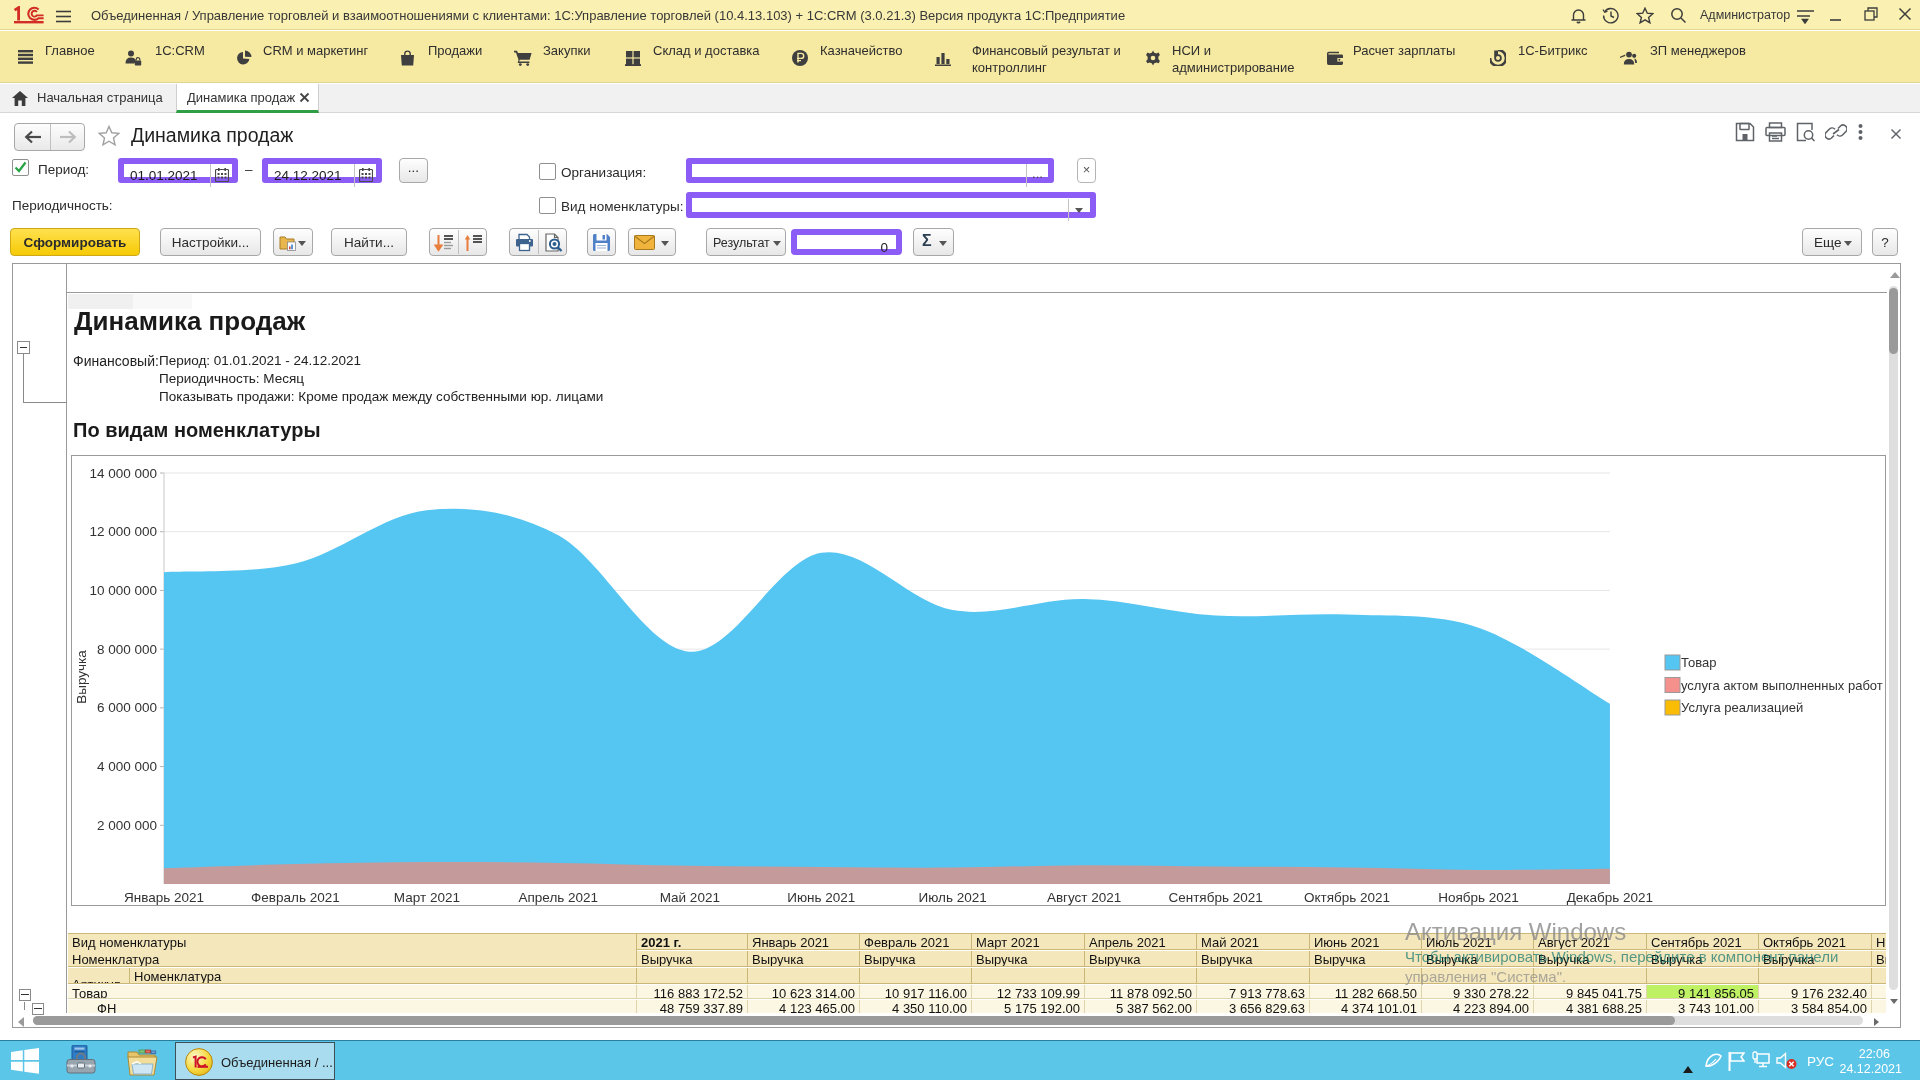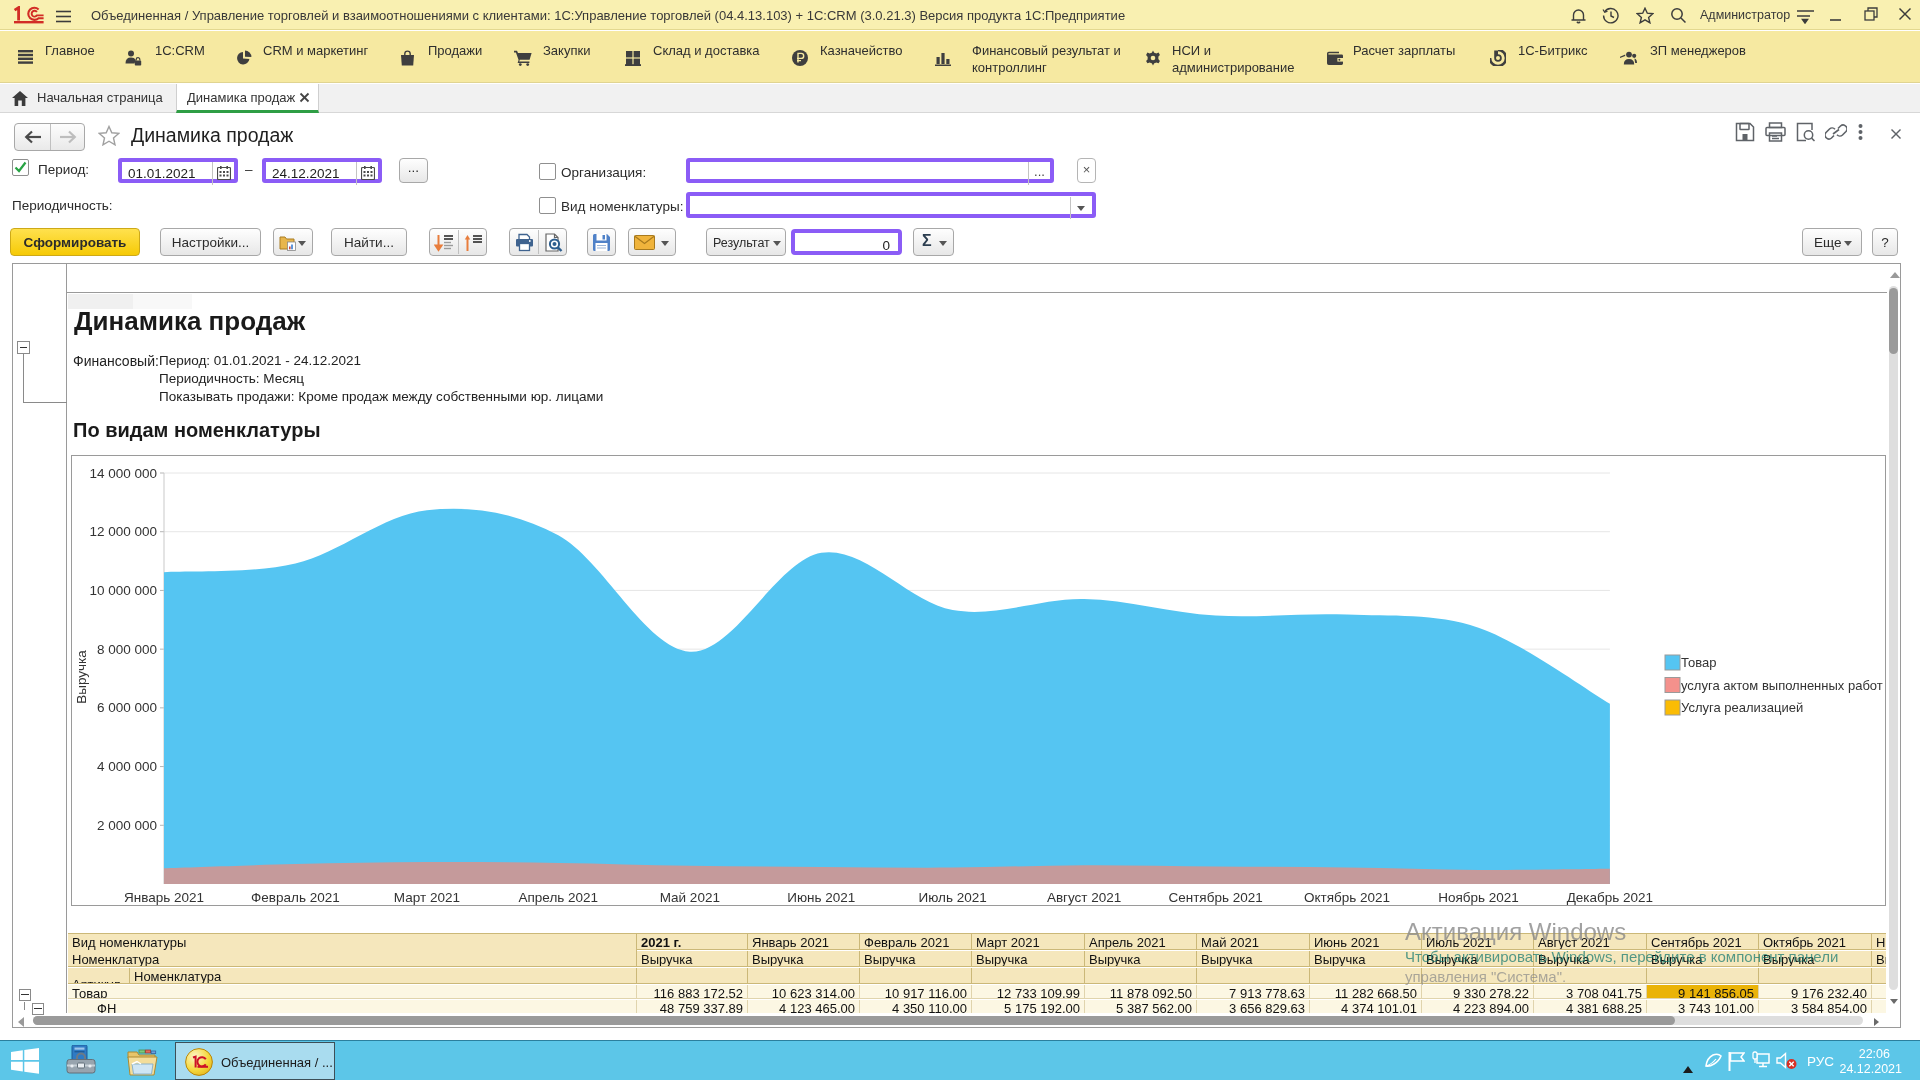--- a/index.html
+++ b/index.html
@@ -36,21 +36,21 @@
   .backfwd { position:absolute; left:14px; top:10px; width:71px; height:28px; border:1px solid #a8a8a8; border-radius:4px; background:linear-gradient(#fdfdfd,#e9e9e9); }
   .backfwd .sep { position:absolute; left:35px; top:0; width:1px; height:26px; background:#c0c0c0; }
   .nav-star { position:absolute; left:98px; top:12px; }
   .nav-title { position:absolute; left:131px; top:11px; font-size:19.5px; color:#1f1f1f; }
   .nav-ico { position:absolute; top:9px; width:22px; height:22px; }
 
   
   .filters { position:absolute; left:0; top:157px; width:1920px; height:68px; background:#fff; }
   .flabel { position:absolute; font-size:13.5px; color:#2b2b2b; white-space:nowrap; }
   .chk { position:absolute; width:17px; height:17px; border:1px solid #8f8f8f; border-radius:2px; background:#fff; }
-  .inputbox { position:absolute; border:4px solid #8b5cf6; border-radius:3px; background:#fff; height:25px; }
+  .inputbox { position:absolute; border:6px solid #8b5cf6; border-radius:3px; background:#fff; height:25px; }
   .inputbox .val { position:absolute; left:6px; top:4px; font-size:13.5px; color:#1c1c1c; }
   .calbtn { position:absolute; right:0; top:0; width:22px; height:23px; border-left:1px solid #c3c3c3; }
   .btn { position:absolute; border:1px solid #a8a8a8; border-radius:4px; background:linear-gradient(#fefefe,#e7e7e7); font-size:13.5px; color:#2b2b2b; text-align:center; }
   .combo-focus { position:absolute; border:2px solid #ecae33; border-radius:2px; background:#fff; }
   .sel-val { position:absolute; left:4px; top:3px; font-size:13.5px; background:#4a63c8; color:#fff; padding:0 1px; }
 
   
   .toolbar { position:absolute; left:0; top:225px; width:1920px; height:37px; background:#fff; }
   .tbtn { position:absolute; top:3px; height:28px; border:1px solid #a8a8a8; border-radius:4px; background:linear-gradient(#fefefe,#e7e7e7); font-size:13.5px; color:#2b2b2b; }
   .tbtn .lbl { position:absolute; width:100%; text-align:center; top:6px; }
@@ -86,21 +86,21 @@
     </div>
     <div class="abs" style="left:56px;top:9px;">
       <svg width="15" height="13" viewBox="0 0 15 13">
           <g stroke="#3c3c3c" stroke-width="1.6">
             <line x1="0" y1="1.5" x2="15" y2="1.5"></line>
             <line x1="0" y1="6.5" x2="15" y2="6.5"></line>
             <line x1="0" y1="11.5" x2="15" y2="11.5"></line>
           </g>
         </svg>
     </div>
-    <div class="tb-title">Объединенная / Управление торговлей и взаимоотношениями с клиентами: 1С:Управление торговлей (04.4.13.103) + 1С:CRM (3.0.21.3) Версия продукта 1С:Предприятие</div>
+    <div class="tb-title">Объединенная / Управление торговлей и взаимоотношениями с клиентами: 1С:Управление торговлей (10.4.13.103) + 1С:CRM (3.0.21.3) Версия продукта 1С:Предприятие</div>
     <div class="tb-ico" style="left:1570px;">
       <svg width="17" height="17" viewBox="0 0 17 17" fill="none" stroke="#3c3c3c" stroke-width="1.4">
           <path d="M3.5 13 V8 a5 5 0 0 1 10 0 V13 M1.5 13 H15.5"></path>
           <path d="M7 14.8 a1.6 1.6 0 0 0 3 0" fill="#3c3c3c"></path>
         </svg>
     </div>
     <div class="tb-ico" style="left:1602px;">
       <svg width="18" height="17" viewBox="0 0 18 17" fill="none" stroke="#3c3c3c" stroke-width="1.4">
           <path d="M2.6 5 A7.2 7.2 0 1 1 1.6 8.5"></path>
           <path d="M1 2.5 L2.7 5.3 L5.5 4.2" stroke-width="1.2"></path>
@@ -641,22 +641,22 @@
         <div class="abs" style="left: 0px; top: 51px; width: 1940px; height: 15px;">
           <div class="abs" style="left: 0px; top: 0px; width: 569px; height: 14px; background: rgb(252, 247, 227); border-right: 1px solid rgb(224, 212, 173); border-bottom: 1px solid rgb(224, 212, 173); padding: 1px 4px 0px; white-space: nowrap; overflow: hidden;">Товар</div>
           <div class="abs" style="left: 569px; top: 0px; width: 111px; height: 14px; background: rgb(252, 247, 227); border-right: 1px solid rgb(224, 212, 173); border-bottom: 1px solid rgb(224, 212, 173); padding: 1px 4px 0px; white-space: nowrap; overflow: hidden; text-align: right;">116 883 172,52</div>
           <div class="abs" style="left: 680px; top: 0px; width: 112px; height: 14px; background: rgb(252, 247, 227); border-right: 1px solid rgb(224, 212, 173); border-bottom: 1px solid rgb(224, 212, 173); padding: 1px 4px 0px; white-space: nowrap; overflow: hidden; text-align: right;">10 623 314,00</div>
           <div class="abs" style="left: 792px; top: 0px; width: 112px; height: 14px; background: rgb(252, 247, 227); border-right: 1px solid rgb(224, 212, 173); border-bottom: 1px solid rgb(224, 212, 173); padding: 1px 4px 0px; white-space: nowrap; overflow: hidden; text-align: right;">10 917 116,00</div>
           <div class="abs" style="left: 904px; top: 0px; width: 113px; height: 14px; background: rgb(252, 247, 227); border-right: 1px solid rgb(224, 212, 173); border-bottom: 1px solid rgb(224, 212, 173); padding: 1px 4px 0px; white-space: nowrap; overflow: hidden; text-align: right;">12 733 109,99</div>
           <div class="abs" style="left: 1017px; top: 0px; width: 112px; height: 14px; background: rgb(252, 247, 227); border-right: 1px solid rgb(224, 212, 173); border-bottom: 1px solid rgb(224, 212, 173); padding: 1px 4px 0px; white-space: nowrap; overflow: hidden; text-align: right;">11 878 092,50</div>
           <div class="abs" style="left: 1129px; top: 0px; width: 113px; height: 14px; background: rgb(252, 247, 227); border-right: 1px solid rgb(224, 212, 173); border-bottom: 1px solid rgb(224, 212, 173); padding: 1px 4px 0px; white-space: nowrap; overflow: hidden; text-align: right;">7 913 778,63</div>
           <div class="abs" style="left: 1242px; top: 0px; width: 112px; height: 14px; background: rgb(252, 247, 227); border-right: 1px solid rgb(224, 212, 173); border-bottom: 1px solid rgb(224, 212, 173); padding: 1px 4px 0px; white-space: nowrap; overflow: hidden; text-align: right;">11 282 668,50</div>
           <div class="abs" style="left: 1354px; top: 0px; width: 112px; height: 14px; background: rgb(252, 247, 227); border-right: 1px solid rgb(224, 212, 173); border-bottom: 1px solid rgb(224, 212, 173); padding: 1px 4px 0px; white-space: nowrap; overflow: hidden; text-align: right;">9 330 278,22</div>
-          <div class="abs" style="left: 1466px; top: 0px; width: 113px; height: 14px; background: rgb(252, 247, 227); border-right: 1px solid rgb(224, 212, 173); border-bottom: 1px solid rgb(224, 212, 173); padding: 1px 4px 0px; white-space: nowrap; overflow: hidden; text-align: right;">3 708 041,75</div>
-          <div class="abs" style="left: 1579px; top: 0px; width: 112px; height: 14px; background: #eab308; border-right: 1px solid rgb(224, 212, 173); border-bottom: 1px solid rgb(224, 212, 173); padding: 1px 4px 0px; white-space: nowrap; overflow: hidden; text-align: right;">9 141 856,05</div>
+          <div class="abs" style="left: 1466px; top: 0px; width: 113px; height: 14px; background: rgb(252, 247, 227); border-right: 1px solid rgb(224, 212, 173); border-bottom: 1px solid rgb(224, 212, 173); padding: 1px 4px 0px; white-space: nowrap; overflow: hidden; text-align: right;">9 845 041,75</div>
+          <div class="abs" style="left: 1579px; top: 0px; width: 112px; height: 14px; background: #bef264; border-right: 1px solid rgb(224, 212, 173); border-bottom: 1px solid rgb(224, 212, 173); padding: 1px 4px 0px; white-space: nowrap; overflow: hidden; text-align: right;">9 141 856,05</div>
           <div class="abs" style="left: 1691px; top: 0px; width: 113px; height: 14px; background: rgb(252, 247, 227); border-right: 1px solid rgb(224, 212, 173); border-bottom: 1px solid rgb(224, 212, 173); padding: 1px 4px 0px; white-space: nowrap; overflow: hidden; text-align: right;">9 176 232,40</div>
           <div class="abs" style="left: 1804px; top: 0px; width: 114px; height: 14px; background: rgb(252, 247, 227); border-right: 1px solid rgb(224, 212, 173); border-bottom: 1px solid rgb(224, 212, 173); padding: 1px 4px 0px; white-space: nowrap; overflow: hidden; text-align: right;"></div>
         </div>
         <div class="abs" style="left: 0px; top: 66px; width: 1940px; height: 15px;">
           <div class="abs" style="left: 0px; top: 0px; width: 569px; height: 14px; background: rgb(252, 247, 227); border-right: 1px solid rgb(224, 212, 173); border-bottom: 1px solid rgb(224, 212, 173); padding: 1px 4px 0px 29px; white-space: nowrap; overflow: hidden;">ФН</div>
           <div class="abs" style="left: 569px; top: 0px; width: 111px; height: 14px; background: rgb(252, 247, 227); border-right: 1px solid rgb(224, 212, 173); border-bottom: 1px solid rgb(224, 212, 173); padding: 1px 4px 0px; white-space: nowrap; overflow: hidden; text-align: right;">48 759 337,89</div>
           <div class="abs" style="left: 680px; top: 0px; width: 112px; height: 14px; background: rgb(252, 247, 227); border-right: 1px solid rgb(224, 212, 173); border-bottom: 1px solid rgb(224, 212, 173); padding: 1px 4px 0px; white-space: nowrap; overflow: hidden; text-align: right;">4 123 465,00</div>
           <div class="abs" style="left: 792px; top: 0px; width: 112px; height: 14px; background: rgb(252, 247, 227); border-right: 1px solid rgb(224, 212, 173); border-bottom: 1px solid rgb(224, 212, 173); padding: 1px 4px 0px; white-space: nowrap; overflow: hidden; text-align: right;">4 350 110,00</div>
           <div class="abs" style="left: 904px; top: 0px; width: 113px; height: 14px; background: rgb(252, 247, 227); border-right: 1px solid rgb(224, 212, 173); border-bottom: 1px solid rgb(224, 212, 173); padding: 1px 4px 0px; white-space: nowrap; overflow: hidden; text-align: right;">5 175 192,00</div>
           <div class="abs" style="left: 1017px; top: 0px; width: 112px; height: 14px; background: rgb(252, 247, 227); border-right: 1px solid rgb(224, 212, 173); border-bottom: 1px solid rgb(224, 212, 173); padding: 1px 4px 0px; white-space: nowrap; overflow: hidden; text-align: right;">5 387 562,00</div>

